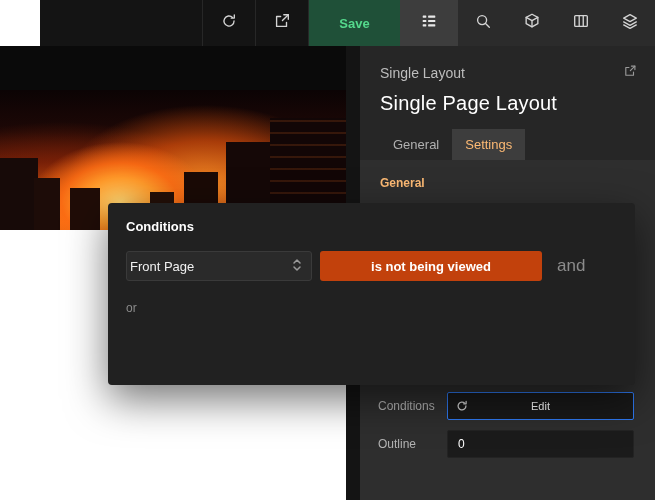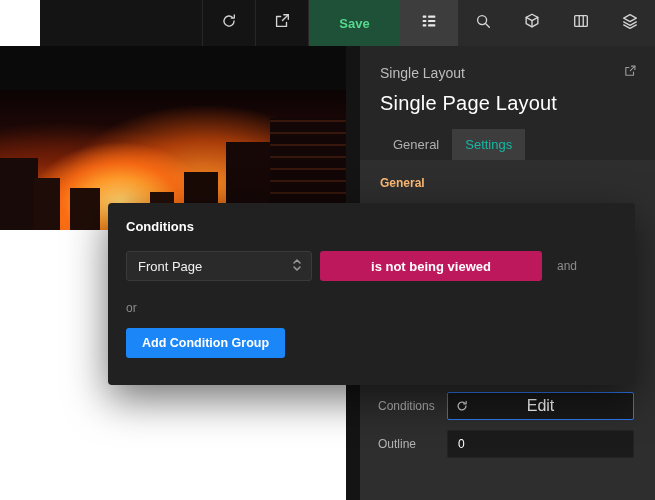--- a/index.html
+++ b/index.html
@@ -41,47 +41,47 @@
   .scroll-strip { position:absolute; top:46px; left:346px; width:14px; height:454px; background:#141414; z-index:2; }
 
   
   .panel { position:absolute; top:46px; left:360px; width:295px; height:454px; background:#262626; z-index:3; }
   .panel-header { position:relative; height:114px; background:#262626; }
   .breadcrumb-row { display:flex; justify-content:space-between; align-items:center; padding:18px 18px 0 20px; }
   .breadcrumb { font-size:14px; color:#bdbdbd; }
   .panel-title { padding:10px 32px 0 20px; font-size:20px; font-weight:400; color:#ffffff; letter-spacing:0.2px; }
   .tabs { position:absolute; bottom:0; left:20px; display:flex; }
   .tab { padding:8px 13px; font-size:13px; color:#b0b0b0; cursor:pointer; }
-  .tab.active { background:#3d3d3d; color:#14b8a6; }
+  .tab.active { background:#3d3d3d; color:#fdba74; }
   .panel-content { position:absolute; top:114px; left:0; right:0; bottom:0; background:#2e2e2e; }
   .section-heading { padding:16px 20px 10px 20px; font-size:12px; font-weight:bold; color:#fdba74; }
 
   .field-row { position:absolute; left:18px; right:21px; height:28px; display:flex; align-items:center; }
   .row-conditions { top:346px; }
   .row-priority { top:384px; }
   .field-label { width:69px; flex-shrink:0; font-size:12px; color:#b3b3b3; }
   .edit-btn { flex:1; height:28px; border:1px solid #2e78f0; border-radius:2px; background:#191919;
               display:flex; align-items:center; position:relative; cursor:pointer; }
   .edit-btn .refresh-wrap { position:absolute; left:7px; top:6px; }
-  .edit-btn .edit-text { flex:1; text-align:center; font-size:16px; color:#ffffff; }
+  .edit-btn .edit-text { flex:1; text-align:center; font-size:11px; color:#ffffff; }
   .priority-input { flex:1; height:28px; background:#1b1b1b; border:1px solid #232323; border-radius:2px;
                     color:#ffffff; font-size:12px; padding:0 10px; outline:none; min-width:0; }
 
   
   .modal { position:absolute; left:108px; top:203px; width:527px; height:182px; background:#212121;
            border-radius:4px; box-shadow:0 14px 42px rgba(0,0,0,0.55); z-index:40; padding:16px 18px; }
   .modal-title { font-size:13px; font-weight:bold; color:#ffffff; line-height:16px; }
   .cond-row { display:flex; align-items:center; margin-top:16px; }
   .cond-select { width:186px; height:30px; background:#2a2a2a; border:1px solid #3a3a3a; border-radius:3px;
-                 display:flex; align-items:center; justify-content:space-between; padding:0 9px 0 11px;
+                 display:flex; align-items:center; justify-content:space-between; padding:0 9px 0 3px;
                  color:#f0f0f0; font-size:13px; cursor:pointer; }
-  .cond-state { width:222px; height:30px; margin-left:8px; background:#be185d; border-radius:3px;
+  .cond-state { width:222px; height:30px; margin-left:8px; background:#c2410c; border-radius:3px;
                 display:flex; align-items:center; justify-content:center; color:#ffffff;
                 font-size:13px; font-weight:600; cursor:pointer; }
-  .and-label { margin-left:15px; font-size:12px; color:#8b8b8b; }
+  .and-label { margin-left:15px; font-size:17px; color:#8b8b8b; }
   .or-label { margin-top:20px; font-size:12px; color:#8b8b8b; }
   .add-group-btn { margin-top:13px; height:30px; padding:0 16px; background:#1b86f8; color:#ffffff;
                    font-size:12.5px; font-weight:bold; border:none; border-radius:3px;
                    display:inline-flex; align-items:center; cursor:pointer; font-family:"Liberation Sans", sans-serif; }
 </style>
 </head>
 <body>
 
 <div class="stage">
 
@@ -234,16 +234,15 @@
             <path d="M2 9l3 3 3-3"></path>
           </svg>
         </span>
       </div>
       <div class="cond-state">is not being viewed</div>
       <span class="and-label">and</span>
     </div>
 
     <div class="or-label">or</div>
 
-    <button class="add-group-btn">Add Condition Group</button>
   </div>
 
 </div>
 
 </body></html>

